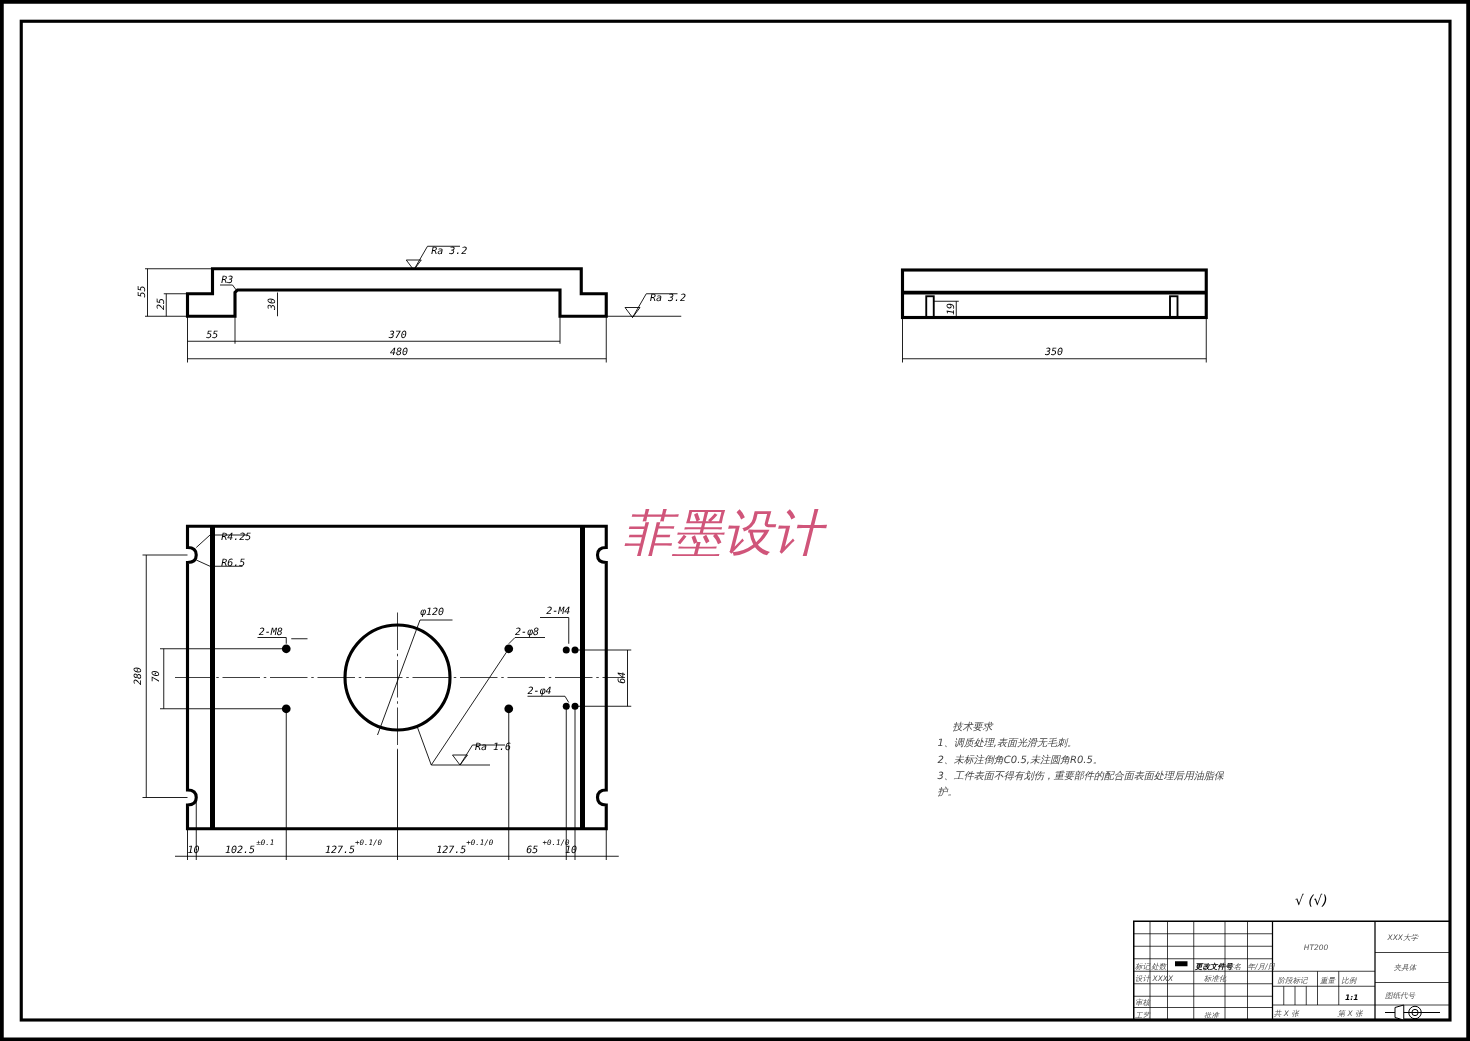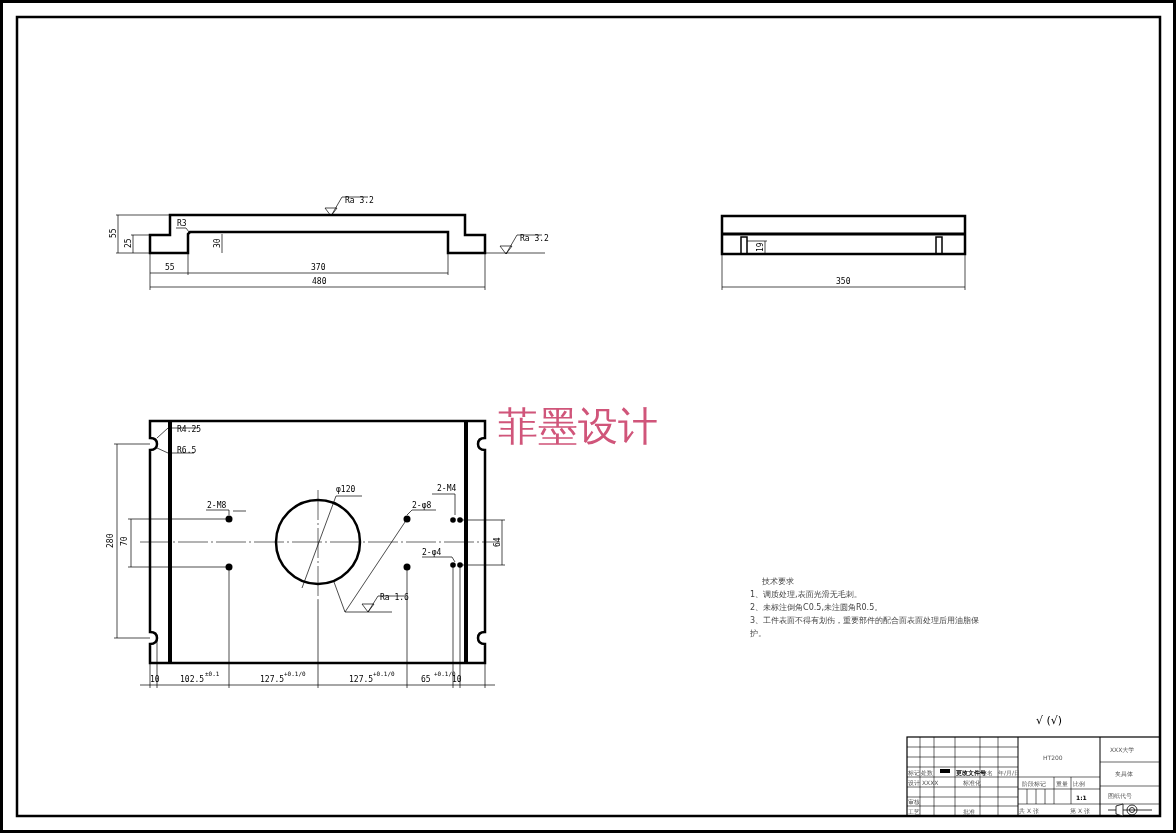--- a/index.html
+++ b/index.html
@@ -1,17 +1,17 @@
 <!DOCTYPE html>
 <html><head>
 <meta charset="utf-8">
 <style>
   html,body{margin:0;padding:0;background:#fff;}
   body{width:1176px;height:833px;position:relative;overflow:hidden;font-family:"DejaVu Sans",sans-serif;}
-  #sheet{position:absolute;left:0;top:0;width:1176px;height:811px;}
+  #sheet{position:absolute;left:0;top:0;width:1176px;height:811px;font-style:italic;}
   svg text{font-family:"DejaVu Sans Mono",monospace;fill:#000;}
   .dim{font-size:8px;}
   .sm{font-size:6px;}
   .cn{font-family:"DejaVu Sans",sans-serif;font-size:8px;fill:#444;}
   .tb{font-family:"DejaVu Sans",sans-serif;font-size:6px;fill:#555;}
   .wm{font-family:"DejaVu Serif",serif;font-size:40px;fill:#d0557a;}
 </style>
 </head>
 <body>
 

